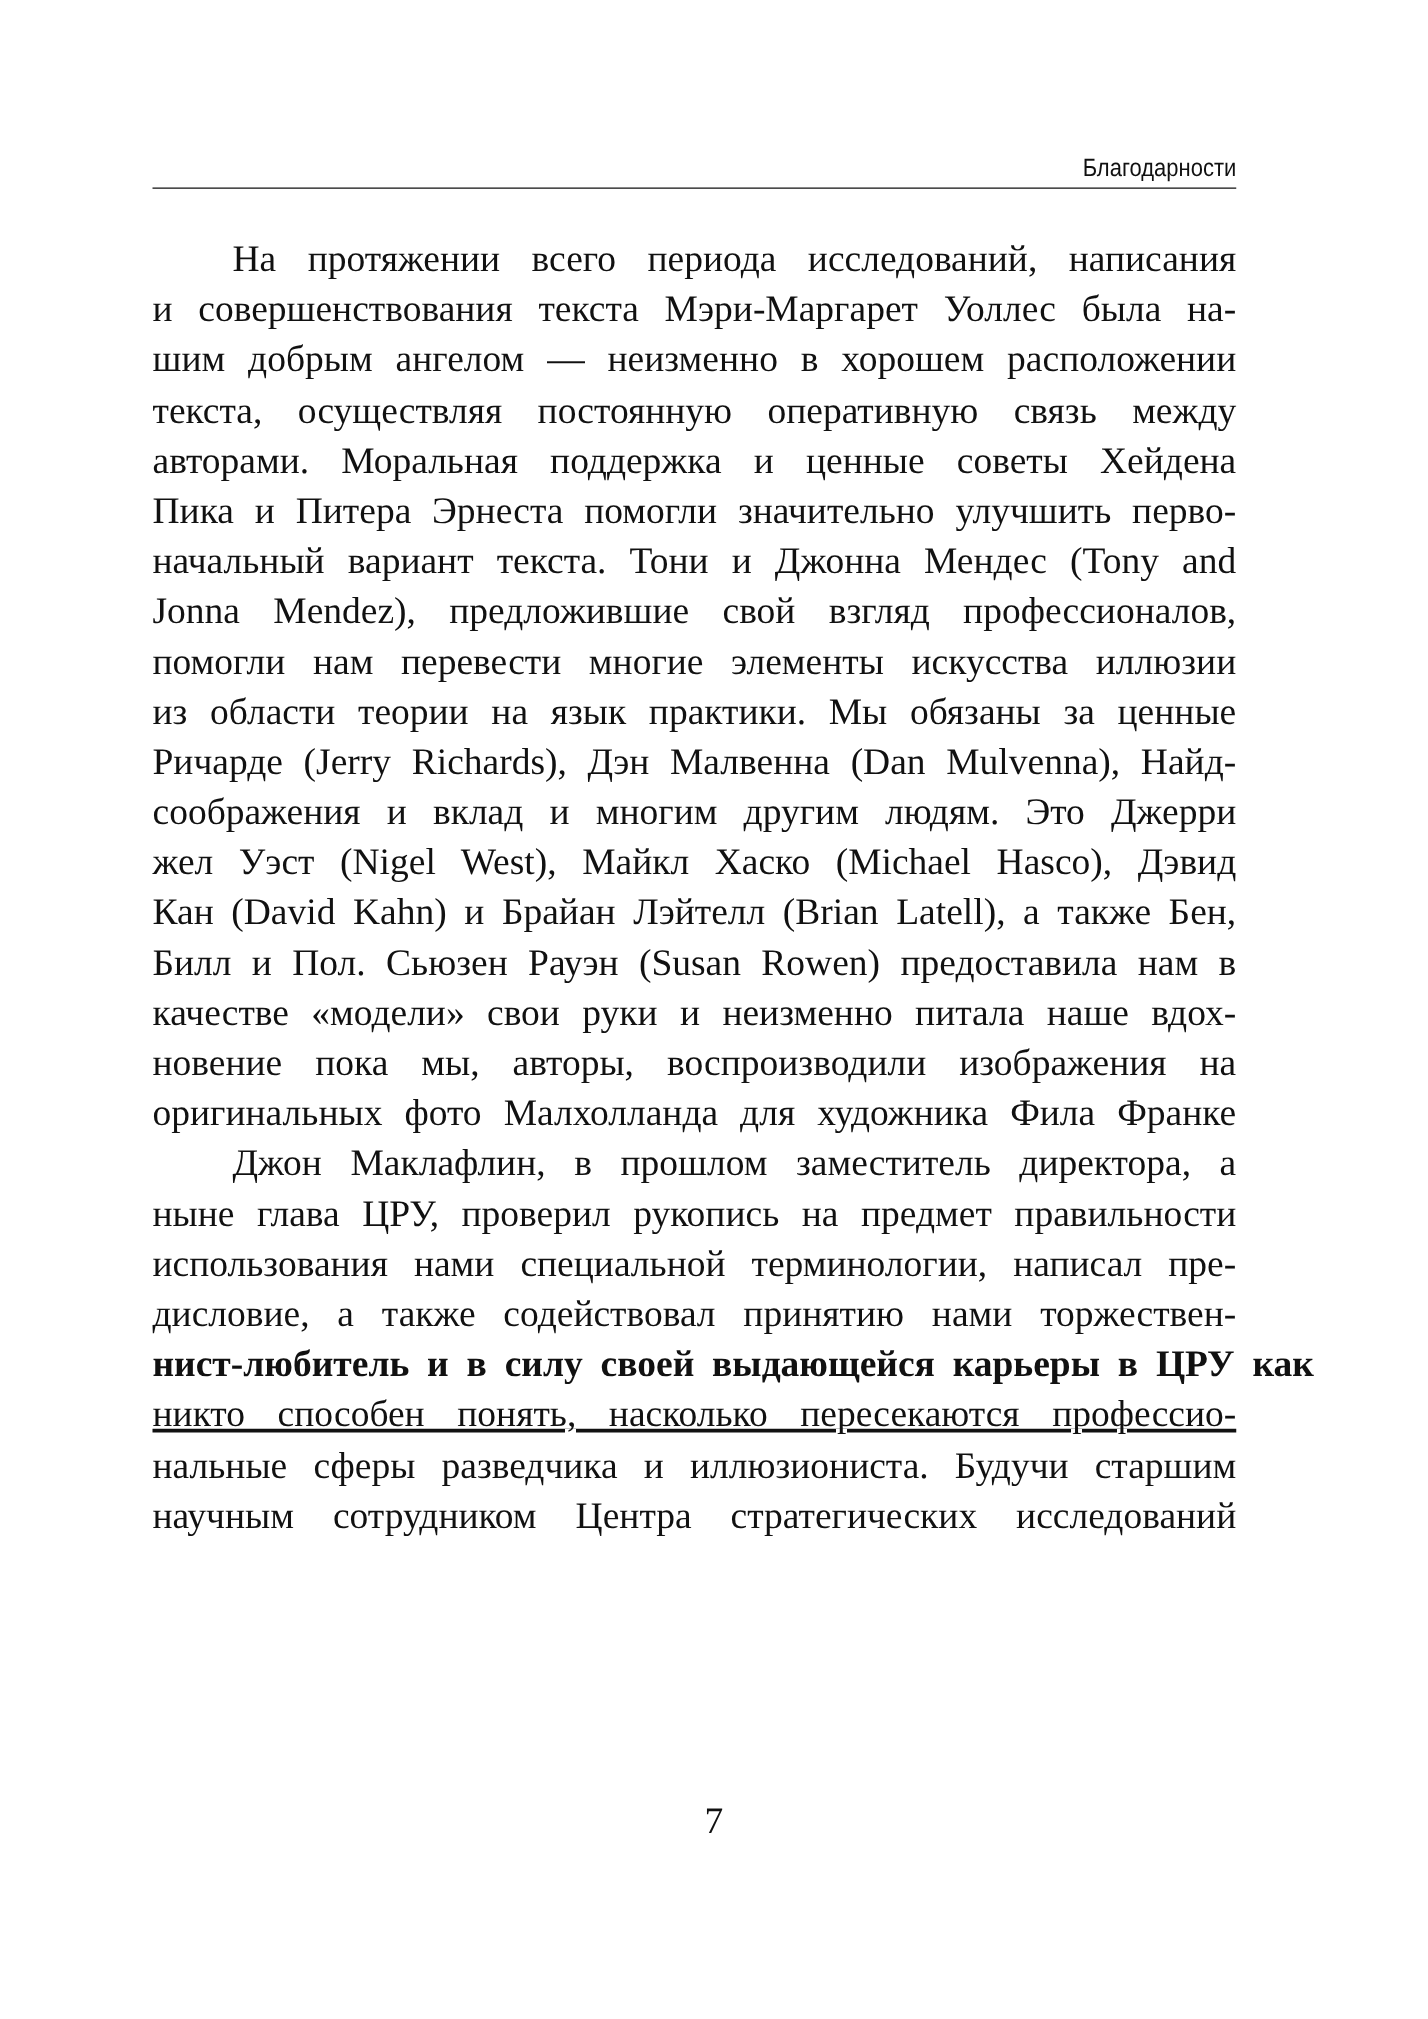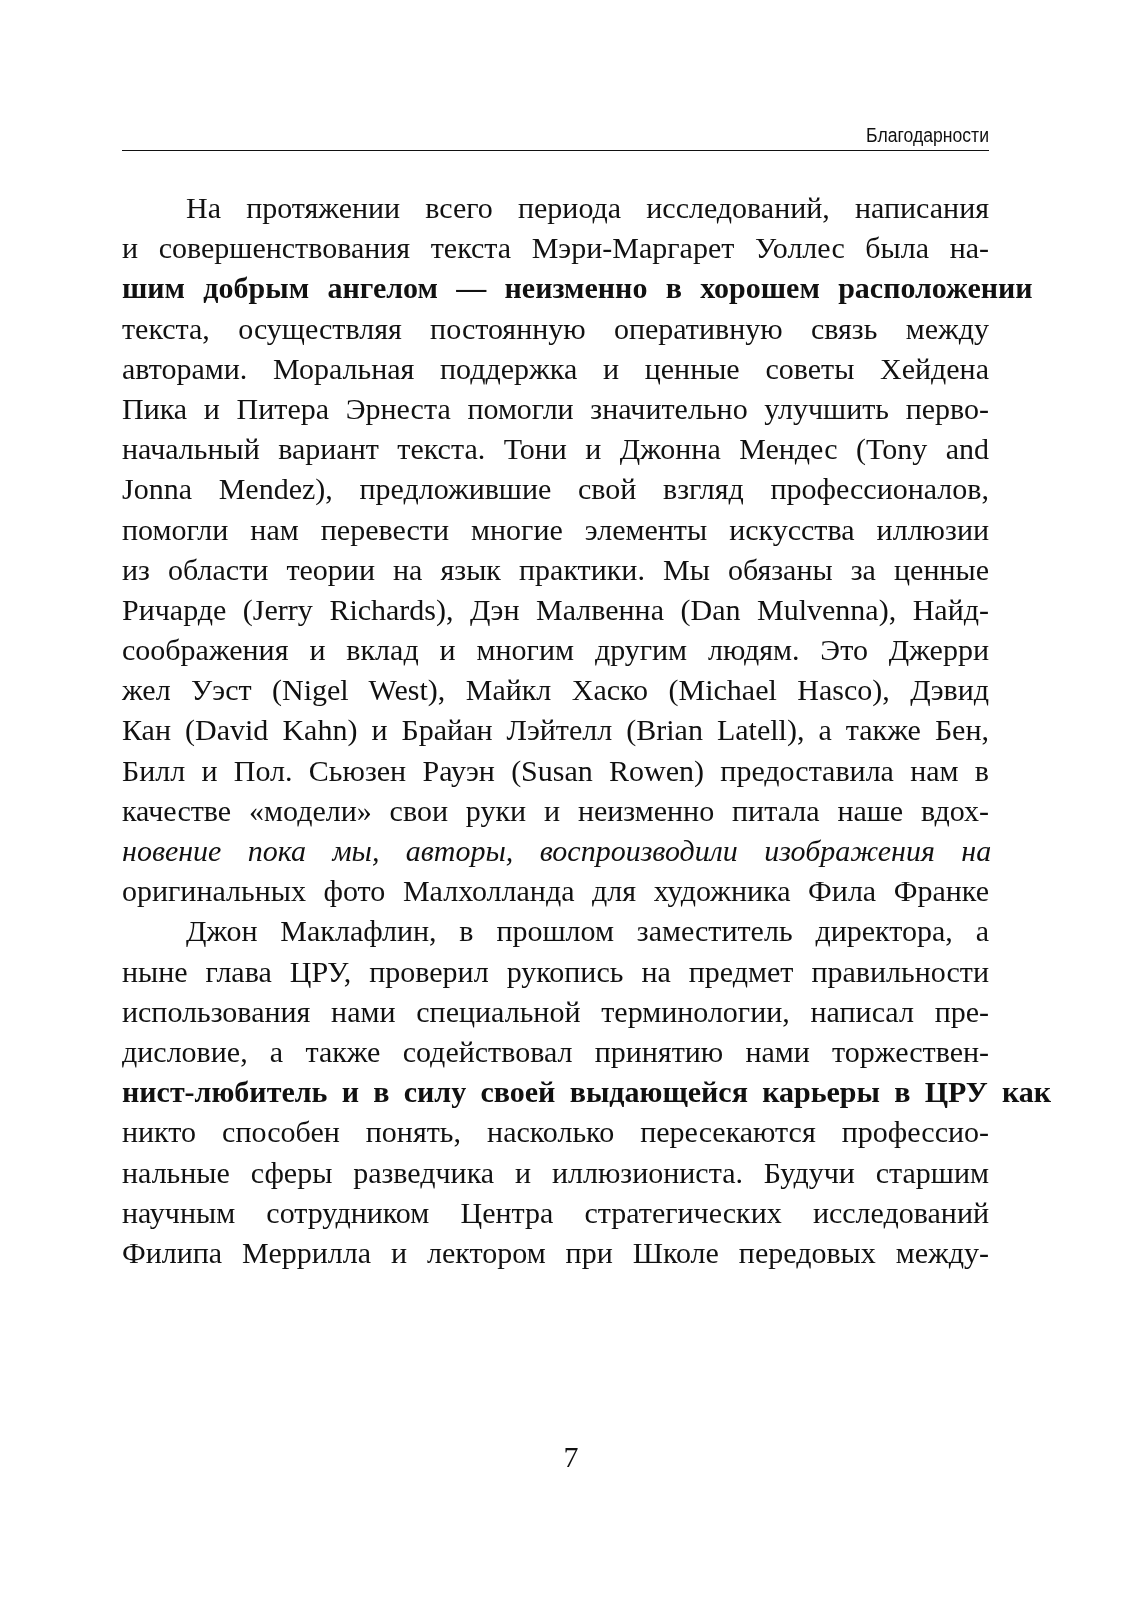--- a/index.html
+++ b/index.html
@@ -28,44 +28,43 @@
 <body>
 
 <div class="page">
   <div class="running-head">Благодарности</div>
   <div class="rule"></div>
 
   <div class="body-text">
     <div>
       <div class="line indent" style="text-align: left;"><span class="inner" style="word-spacing: 17.6531px;">На протяжении всего периода исследований, написания</span></div>
       <div class="line" style="text-align: left;"><span class="inner" style="word-spacing: 13.1042px;">и совершенствования текста Мэри-Маргарет Уоллес была на-</span></div>
-      <div class="line" style="text-align: center; font-weight: bold;"><span class="inner" style="word-spacing: 10.8147px;">шим добрым ангелом — неизменно в хорошем расположении</span></div>
+      <div class="line" style="text-align: center;"><span class="inner" style="word-spacing: 10.8147px;">шим добрым ангелом — неизменно в хорошем расположении</span></div>
       <div class="line" style="text-align: left;"><span class="inner" style="word-spacing: 20.8094px;">текста, осуществляя постоянную оперативную связь между</span></div>
       <div class="line" style="text-align: left;"><span class="inner" style="word-spacing: 18.2135px;">авторами. Моральная поддержка и ценные советы Хейдена</span></div>
       <div class="line" style="text-align: left;"><span class="inner" style="word-spacing: 9.17411px;">Пика и Питера Эрнеста помогли значительно улучшить перво-</span></div>
       <div class="line" style="text-align: left;"><span class="inner" style="word-spacing: 10.9785px;">начальный вариант текста. Тони и Джонна Мендес (Tony and</span></div>
       <div class="line" style="text-align: left;"><span class="inner" style="word-spacing: 19.1687px;">Jonna Mendez), предложившие свой взгляд профессионалов,</span></div>
       <div class="line" style="text-align: left;"><span class="inner" style="word-spacing: 14.5781px;">помогли нам перевести многие элементы искусства иллюзии</span></div>
       <div class="line" style="text-align: left;"><span class="inner" style="word-spacing: 10.6146px;">из области теории на язык практики. Мы обязаны за ценные</span></div>
       <div class="line" style="text-align: left;"><span class="inner" style="word-spacing: 9.04688px;">Ричарде (Jerry Richards), Дэн Малвенна (Dan Mulvenna), Найд-</span></div>
       <div class="line" style="text-align: left;"><span class="inner" style="word-spacing: 13.4316px;">соображения и вклад и многим другим людям. Это Джерри</span></div>
       <div class="line" style="text-align: left;"><span class="inner" style="word-spacing: 12.9375px;">жел Уэст (Nigel West), Майкл Хаско (Michael Hasco), Дэвид</span></div>
       <div class="line" style="text-align: left;"><span class="inner" style="word-spacing: 6.55469px;">Кан (David Kahn) и Брайан Лэйтелл (Brian Latell), а также Бен,</span></div>
       <div class="line" style="text-align: left;"><span class="inner" style="word-spacing: 8.77604px;">Билл и Пол. Сьюзен Рауэн (Susan Rowen) предоставила нам в</span></div>
       <div class="line" style="text-align: left;"><span class="inner" style="word-spacing: 10.3887px;">качестве «модели» свои руки и неизменно питала наше вдох-</span></div>
-      <div class="line" style="text-align: left;"><span class="inner" style="word-spacing: 18.8854px; font-style: italic;">новение пока мы, авторы, воспроизводили изображения на</span></div>
+      <div class="line" style="text-align: left;"><span class="inner" style="word-spacing: 18.8854px;">новение пока мы, авторы, воспроизводили изображения на</span></div>
       <div class="line" style="text-align: left;"><span class="inner" style="word-spacing: 10.1172px;">оригинальных фото Малхолланда для художника Фила Франке</span></div>
     </div>
     <div>
       <div class="line indent" style="text-align: left;"><span class="inner" style="word-spacing: 15.3724px;">Джон Маклафлин, в прошлом заместитель директора, а</span></div>
       <div class="line" style="text-align: left;"><span class="inner" style="word-spacing: 10.5179px;">ныне глава ЦРУ, проверил рукопись на предмет правильности</span></div>
       <div class="line" style="text-align: center;"><span class="inner" style="word-spacing: 13.275px;">использования нами специальной терминологии, написал пре-</span></div>
       <div class="line" style="text-align: left;"><span class="inner" style="word-spacing: 14.7344px;">дисловие, а также содействовал принятию нами торжествен-</span></div>
       <div class="line" style="text-align: left;"><span class="inner" style="word-spacing: 6.78993px; font-weight: bold;">нист-любитель и в силу своей выдающейся карьеры в ЦРУ как</span></div>
-      <div class="line" style="text-align: left;"><span class="inner" style="word-spacing: 18.5719px;">никто способен понять, насколько пересекаются профессио-</span></div>
+      <div class="line" style="text-align: left;"><span class="inner" style="word-spacing: 18.5719px; text-decoration: underline;">никто способен понять, насколько пересекаются профессио-</span></div>
       <div class="line" style="text-align: left;"><span class="inner" style="word-spacing: 13.3906px;">нальные сферы разведчика и иллюзиониста. Будучи старшим</span></div>
       <div class="line" style="text-align: left;"><span class="inner" style="word-spacing: 23.6953px;">научным сотрудником Центра стратегических исследований</span></div>
-      <div class="line" style="text-align: left;"><span class="inner" style="word-spacing: 12.4732px;">Филипа Меррилла и лектором при Школе передовых между-</span></div>
     </div>
   </div>
 
   <div class="page-number">7</div>
 </div>
 
 </body></html>

